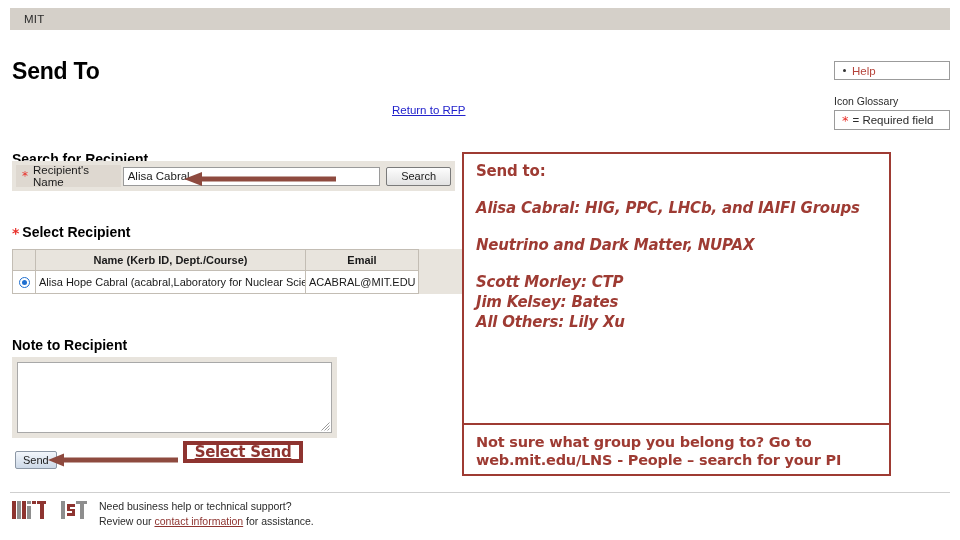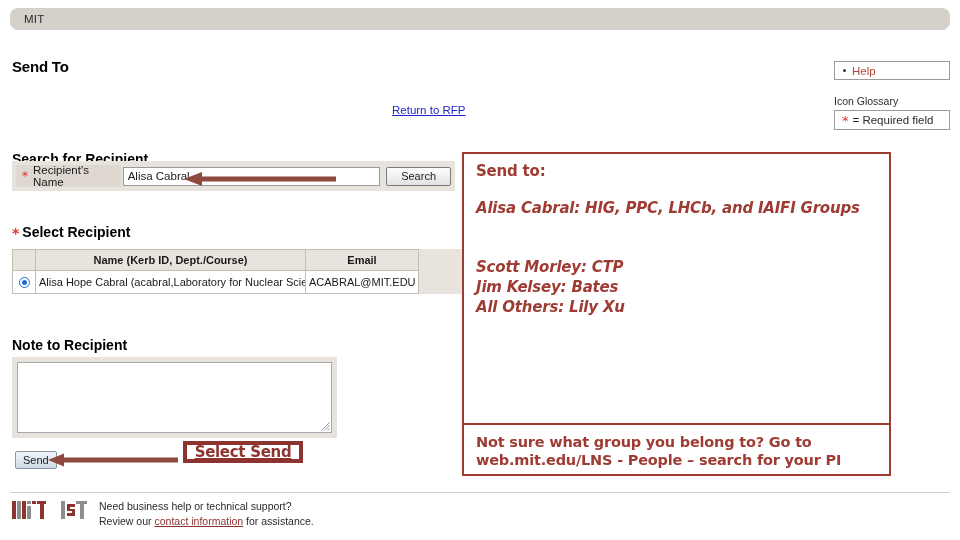--- a/index.html
+++ b/index.html
@@ -20,35 +20,34 @@
   
   #topbar {
     position: absolute;
     left: 10px;
     top: 8px;
     width: 940px;
     height: 22px;
     background: #d5d0c9;
     display: flex;
     align-items: center;
-    border-radius: 8px;
   }
   #topbar .brand {
     font-size: 11.5px;
     color: #2b2b2b;
     padding-left: 14px;
     letter-spacing: .2px;
   }
 
   
   #page-title {
     position: absolute;
     left: 12px;
     top: 58px;
-    font-size: 15px;
+    font-size: 23px;
     font-weight: bold;
     color: #000;
     letter-spacing: -.2px;
   }
 
   
   #help-box {
     position: absolute;
     left: 834px;
     top: 61px;
@@ -469,20 +468,21 @@
 </svg>
 
 <div id="select-send-box">
   <span class="label">Select Send</span>
 </div>
 
 <div id="sendto-box">
   <div class="line head">Send to:</div>
   <div class="line italic">Alisa Cabral: HIG, PPC, LHCb, and IAIFI Groups</div>
   <div class="gap-lg"></div>
+  <div class="line italic">Neutrino and Dark Matter, NUPAX</div>
   <div class="gap-lg"></div>
   <div class="line italic">Scott Morley: CTP</div>
   <div class="line italic">Jim Kelsey: Bates</div>
   <div class="line italic">All Others: Lily Xu</div>
 </div>
 
 <div id="note-box">
   <div class="line">Not sure what group you belong to?  Go to</div>
   <div class="line">web.mit.edu/LNS - People – search for your PI</div>
 </div>

